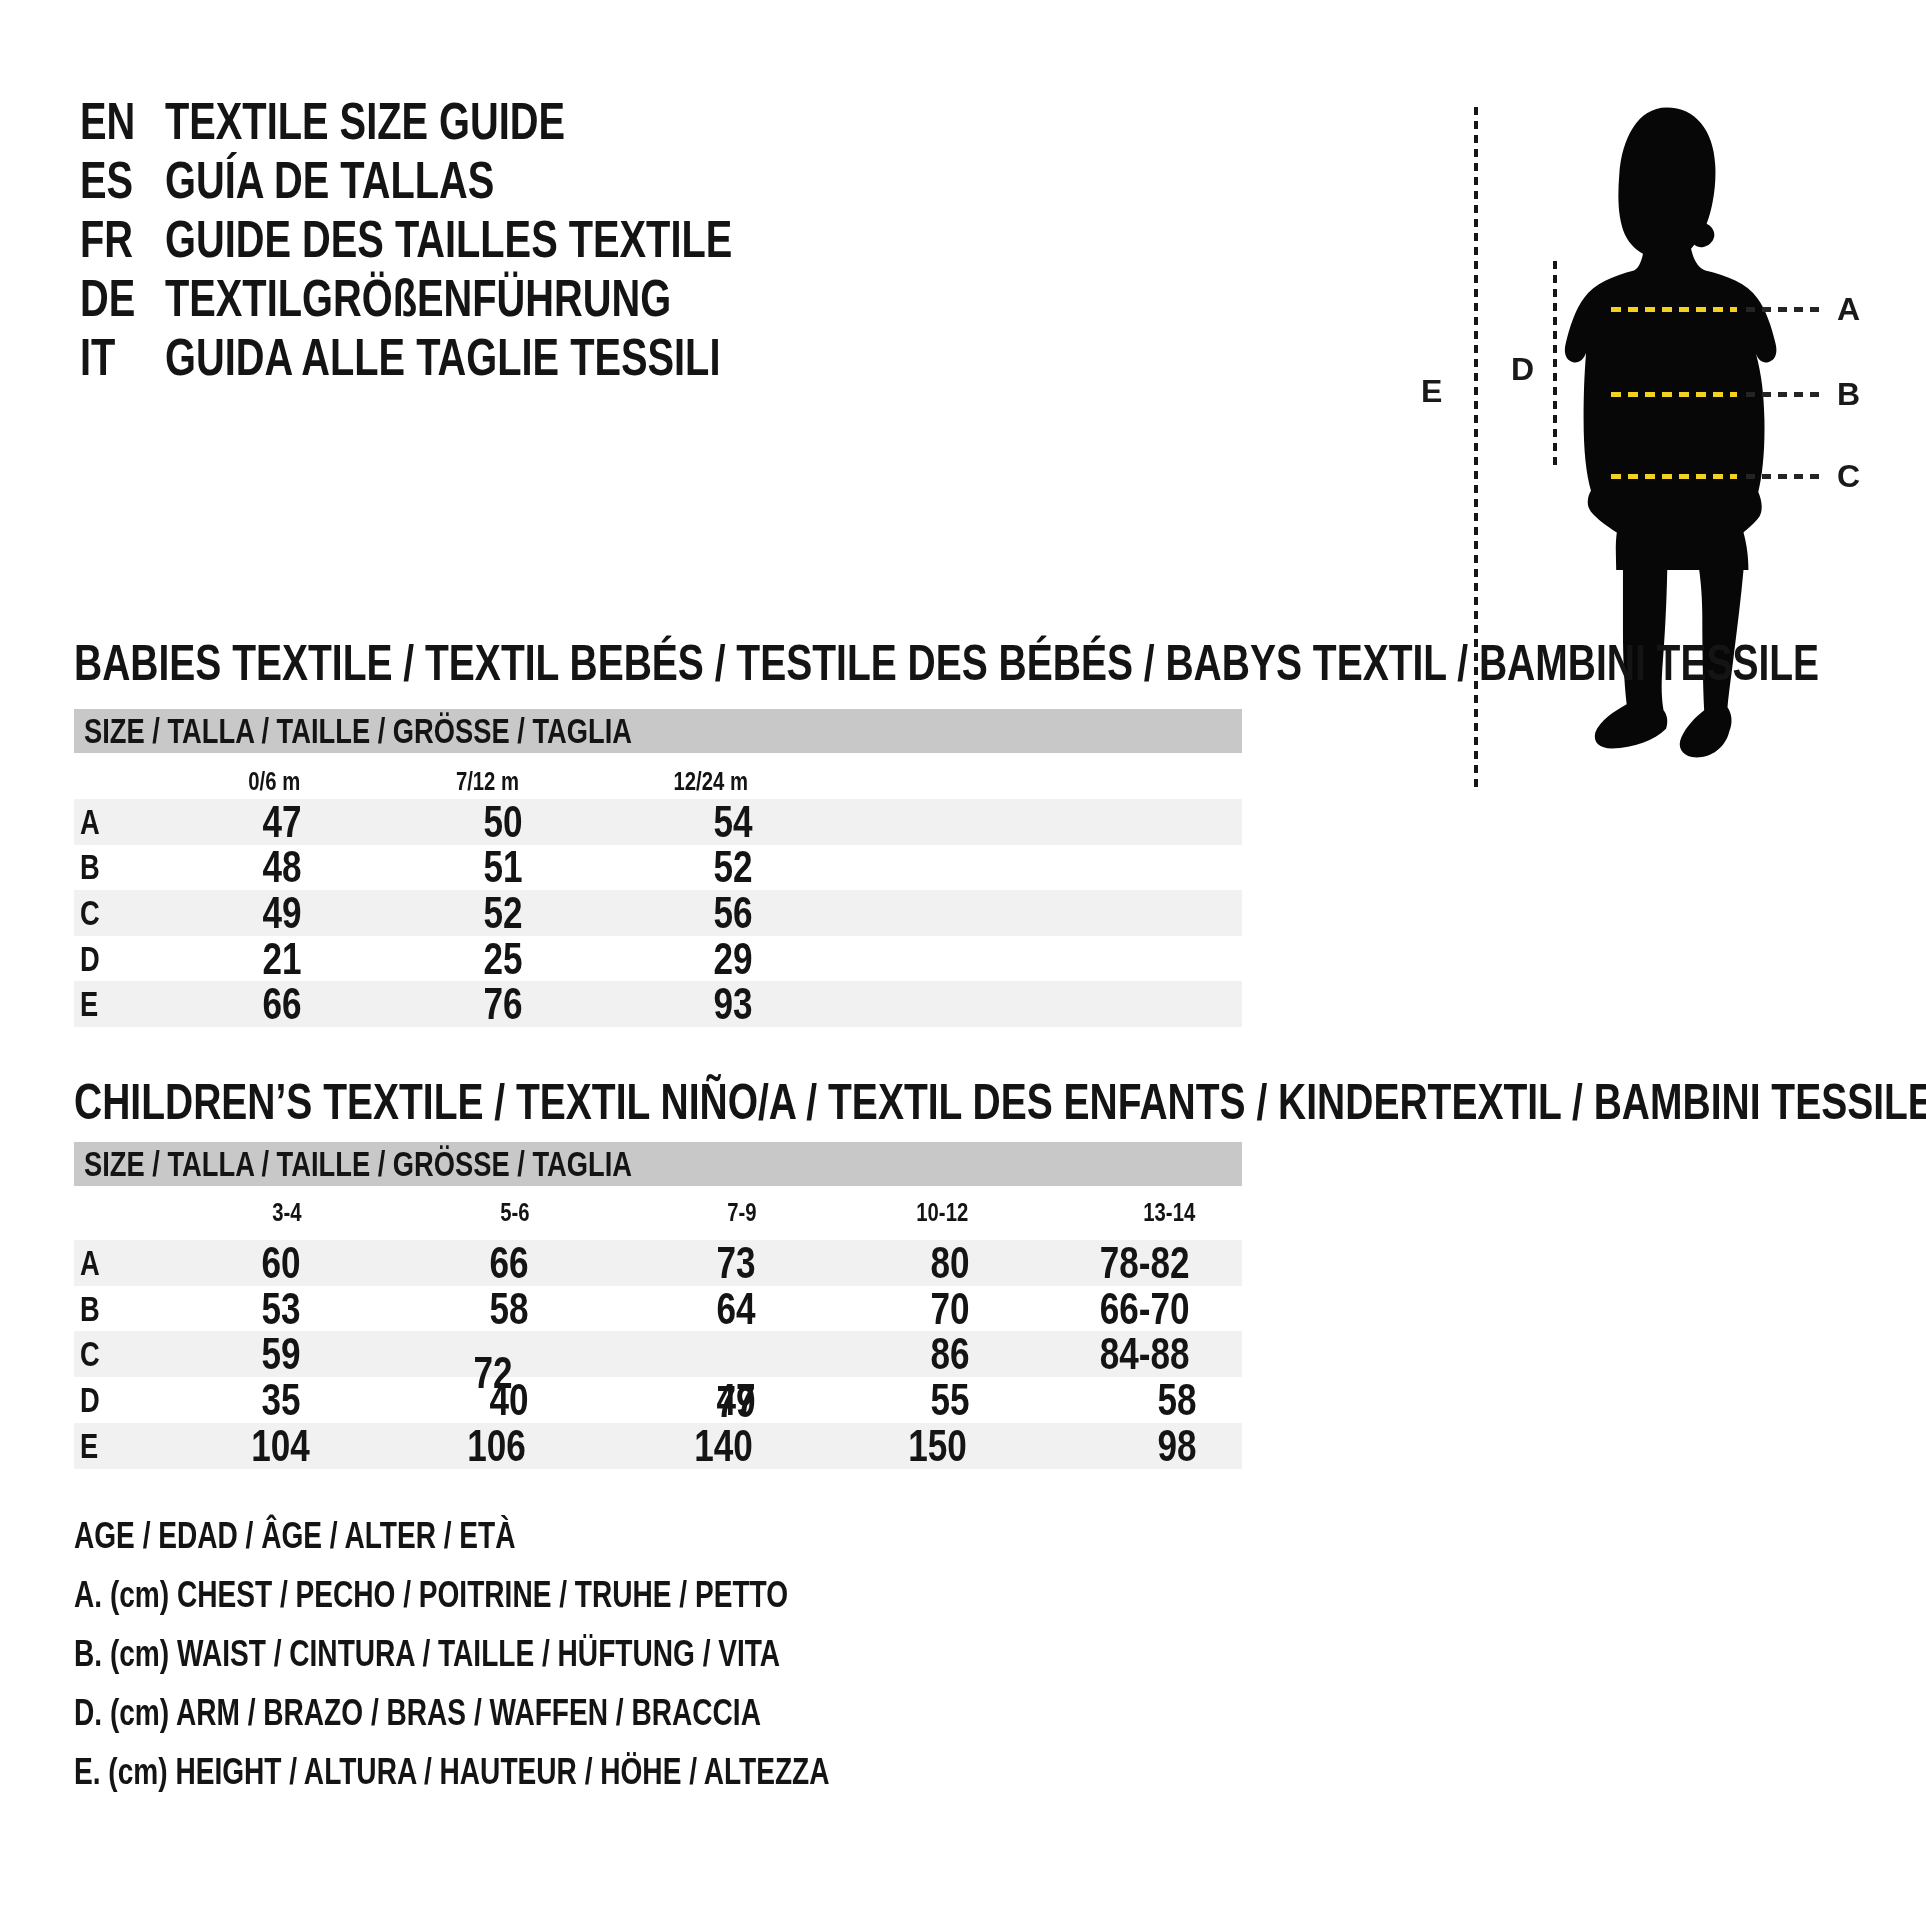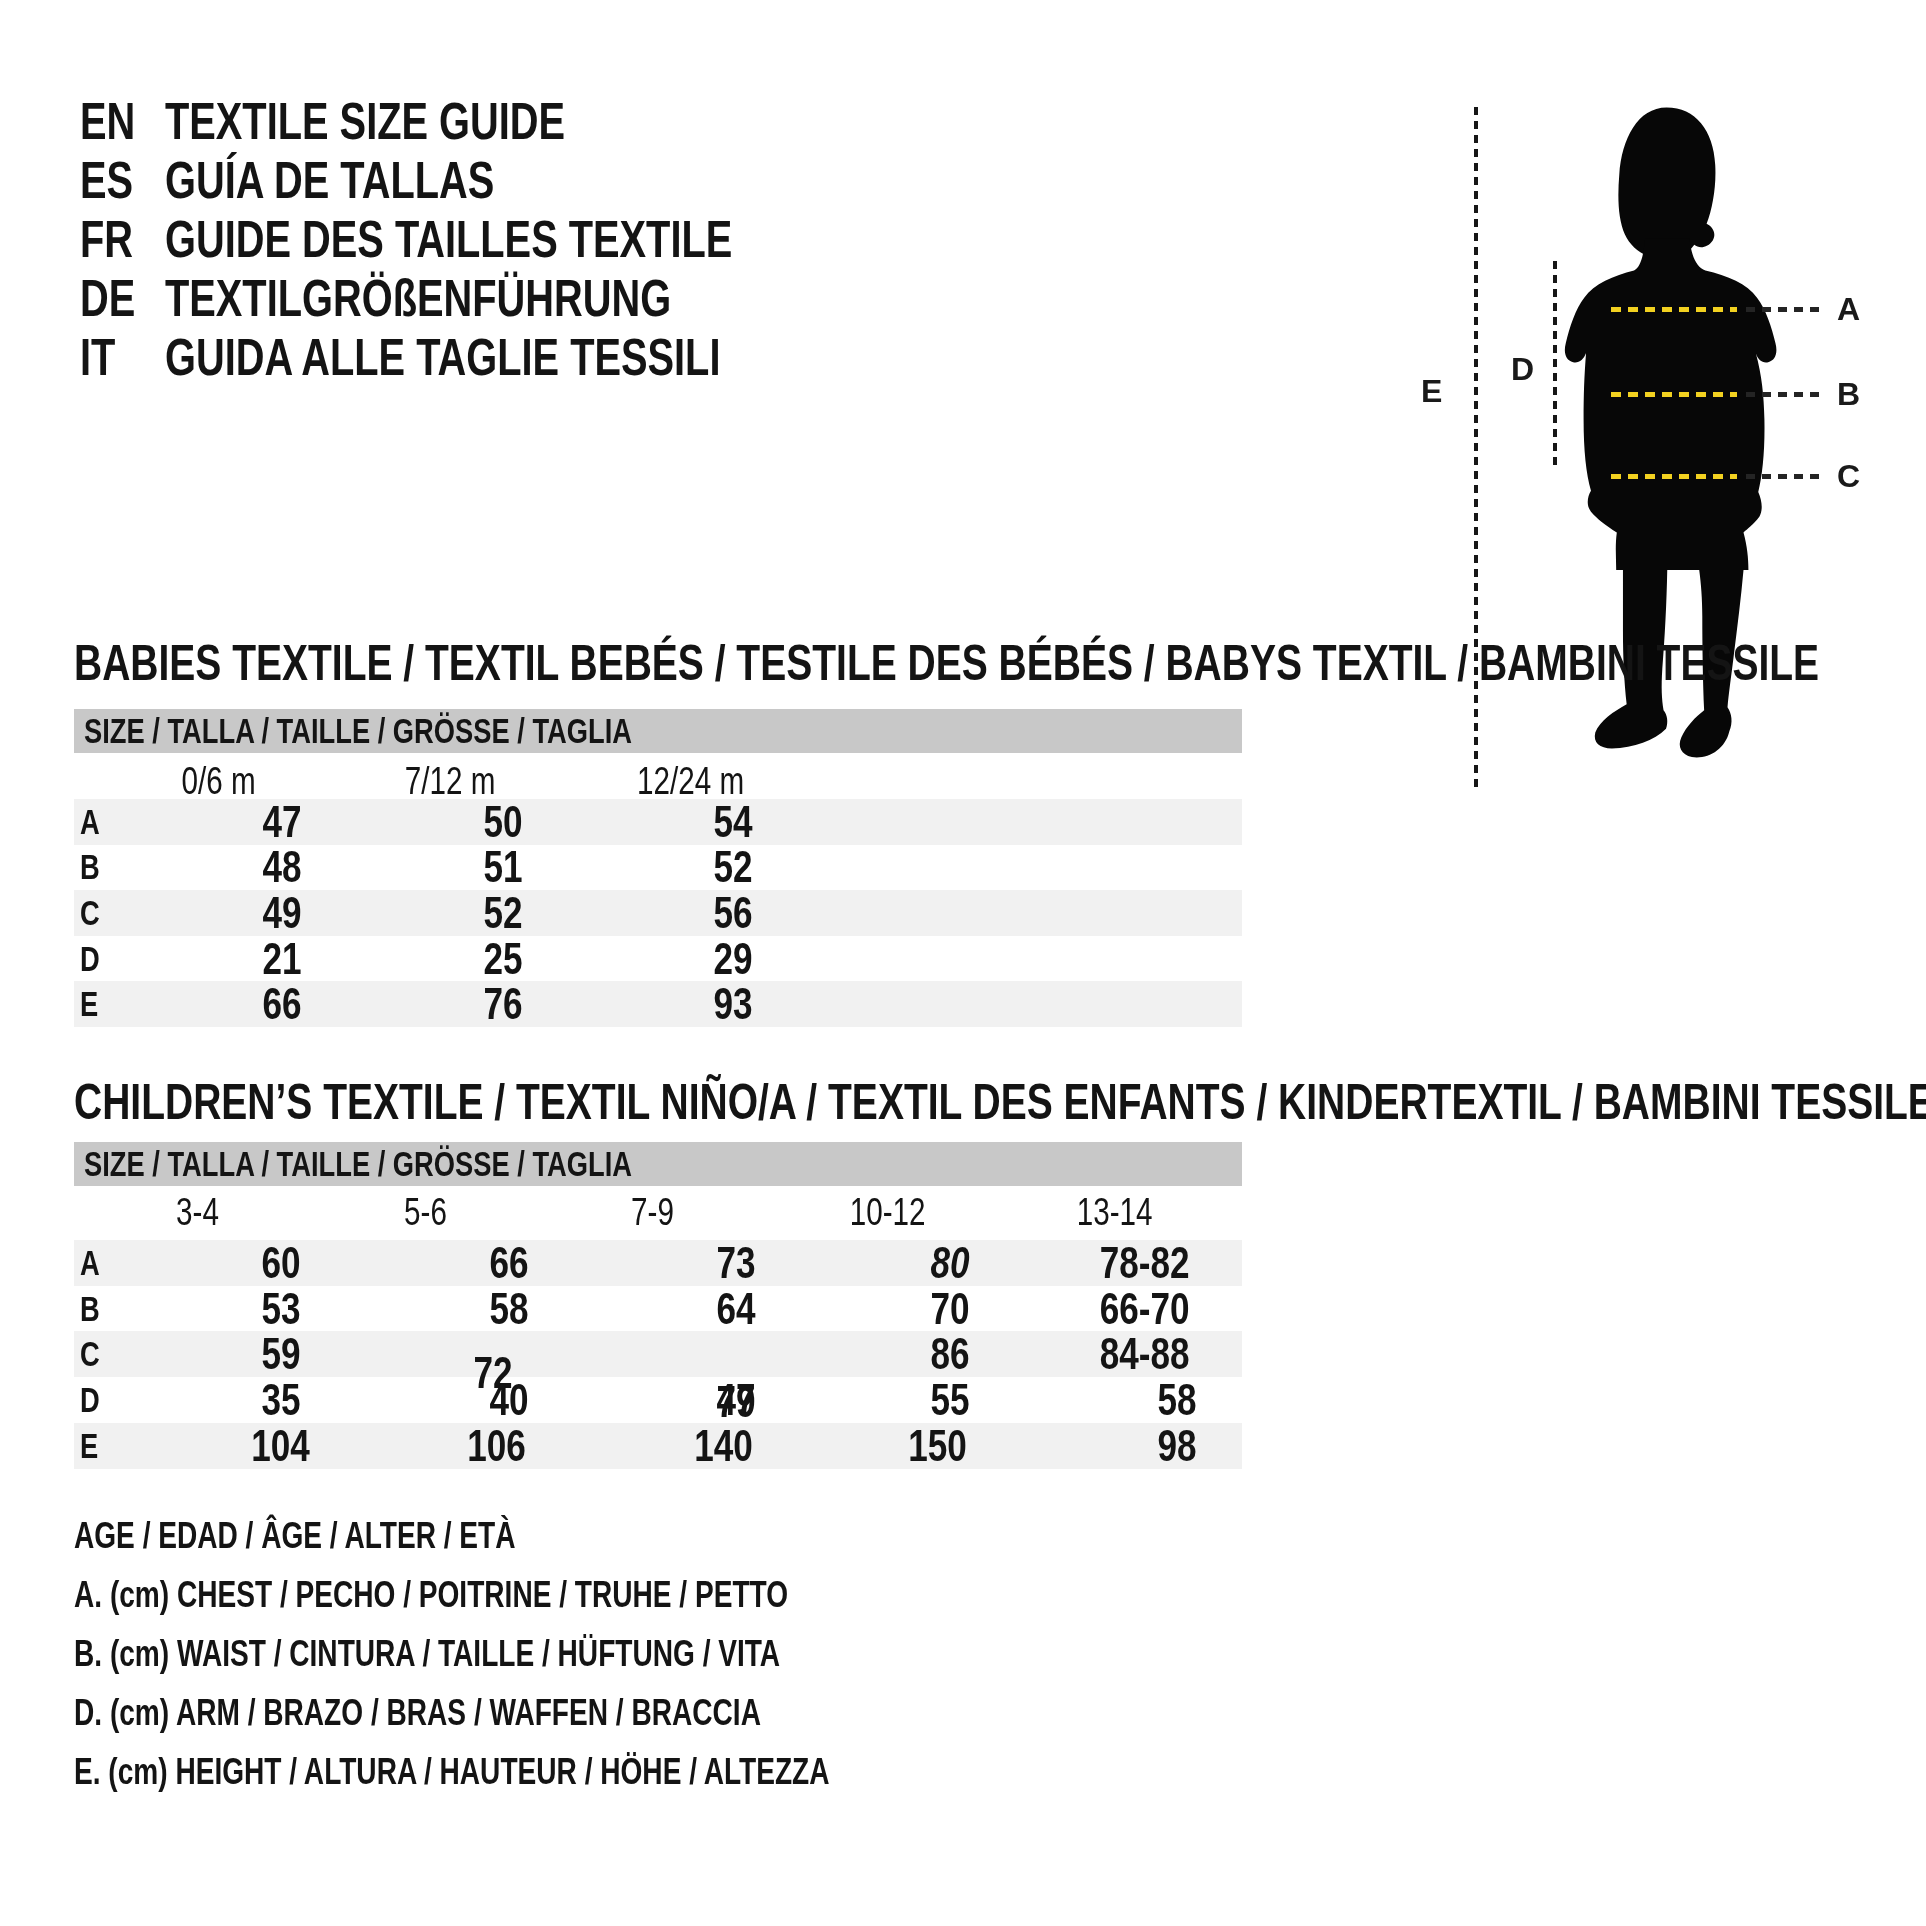--- a/index.html
+++ b/index.html
@@ -26,21 +26,21 @@
              background:repeating-linear-gradient(90deg,#f2d120 0 10px,transparent 10px 17px); }
   .hdash-k { position:absolute; left:1746px; width:78px; height:5px;
              background:repeating-linear-gradient(90deg,#242424 0 9.2px,transparent 9.2px 16px); }
   .mlabel { position:absolute; font-size:32px; font-weight:700; line-height:37px; color:#1a1a1a; }
 
   
   .section { position:absolute; left:74px; width:1168px; }
   .sec-title { position:absolute; left:0; top:0; height:44px; font-size:50px; font-weight:700; line-height:44px; }
   .size-band { position:absolute; left:0; width:1168px; height:44px; background:#c8c8c8;
                font-size:35px; font-weight:700; line-height:44px; padding-left:10px; box-sizing:border-box; }
-  .colhead { position:absolute; width:136px; text-align:left; font-size:38px; font-weight:400; line-height:39px; }
+  .colhead { position:absolute; width:136px; text-align:right; font-size:26px; font-weight:700; line-height:39px; }
   .trow { position:absolute; left:0; width:1168px; height:46px; }
   .trow.stripe { background:#f1f1f1; }
   .rowlabel { position:absolute; left:6.2px; top:0; font-size:35px; font-weight:700; line-height:46px; }
   .cell { position:absolute; top:0; width:136px; text-align:right; font-size:45px; font-weight:700; line-height:46px; }
 
   
   .legend { position:absolute; left:74px; top:1517px; }
   .legend-line { height:37px; margin-bottom:22px; font-size:36px; font-weight:700; line-height:37px; }
 </style>
 </head>
@@ -140,21 +140,21 @@
         <div class="colhead" style="top: 113px; left: 96px;"><span class="cond">3-4</span></div>
         <div class="colhead" style="top: 113px; left: 324px;"><span class="cond">5-6</span></div>
         <div class="colhead" style="top: 113px; left: 551px;"><span class="cond">7-9</span></div>
         <div class="colhead" style="top: 113px; left: 765px;"><span class="cond">10-12</span></div>
         <div class="colhead" style="top: 113px; left: 992px;"><span class="cond">13-14</span></div>
         <div class="trow stripe" style="top: 160px;">
           <span class="rowlabel"><span class="cond o-l">A</span></span>
           <span class="cell" style="left: 96px;"><span class="cond">60</span></span>
           <span class="cell" style="left: 324px;"><span class="cond">66</span></span>
           <span class="cell" style="left: 551px;"><span class="cond">73</span></span>
-          <span class="cell" style="left: 765px; font-style: italic;"><span class="cond">80</span></span>
+          <span class="cell" style="left: 765px;"><span class="cond">80</span></span>
           <span class="cell" style="left: 992px;"><span class="cond">78-82</span></span>
         </div>
         <div class="trow" style="top: 206px;">
           <span class="rowlabel"><span class="cond o-l">B</span></span>
           <span class="cell" style="left: 96px;"><span class="cond">53</span></span>
           <span class="cell" style="left: 324px;"><span class="cond">58</span></span>
           <span class="cell" style="left: 551px;"><span class="cond">64</span></span>
           <span class="cell" style="left: 765px;"><span class="cond">70</span></span>
           <span class="cell" style="left: 992px;"><span class="cond">66-70</span></span>
         </div>

